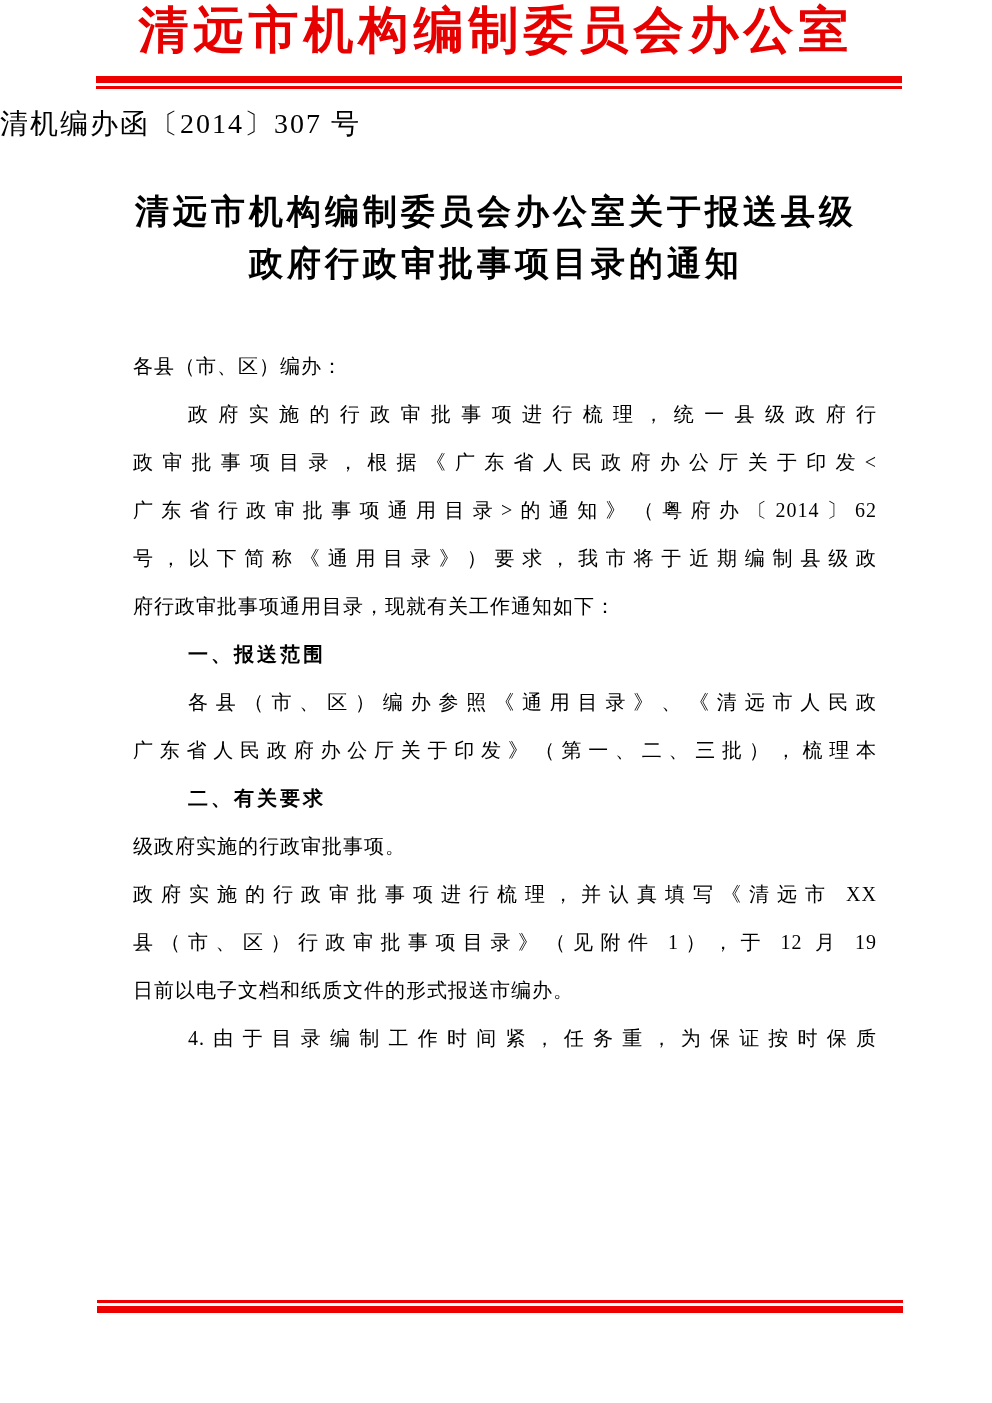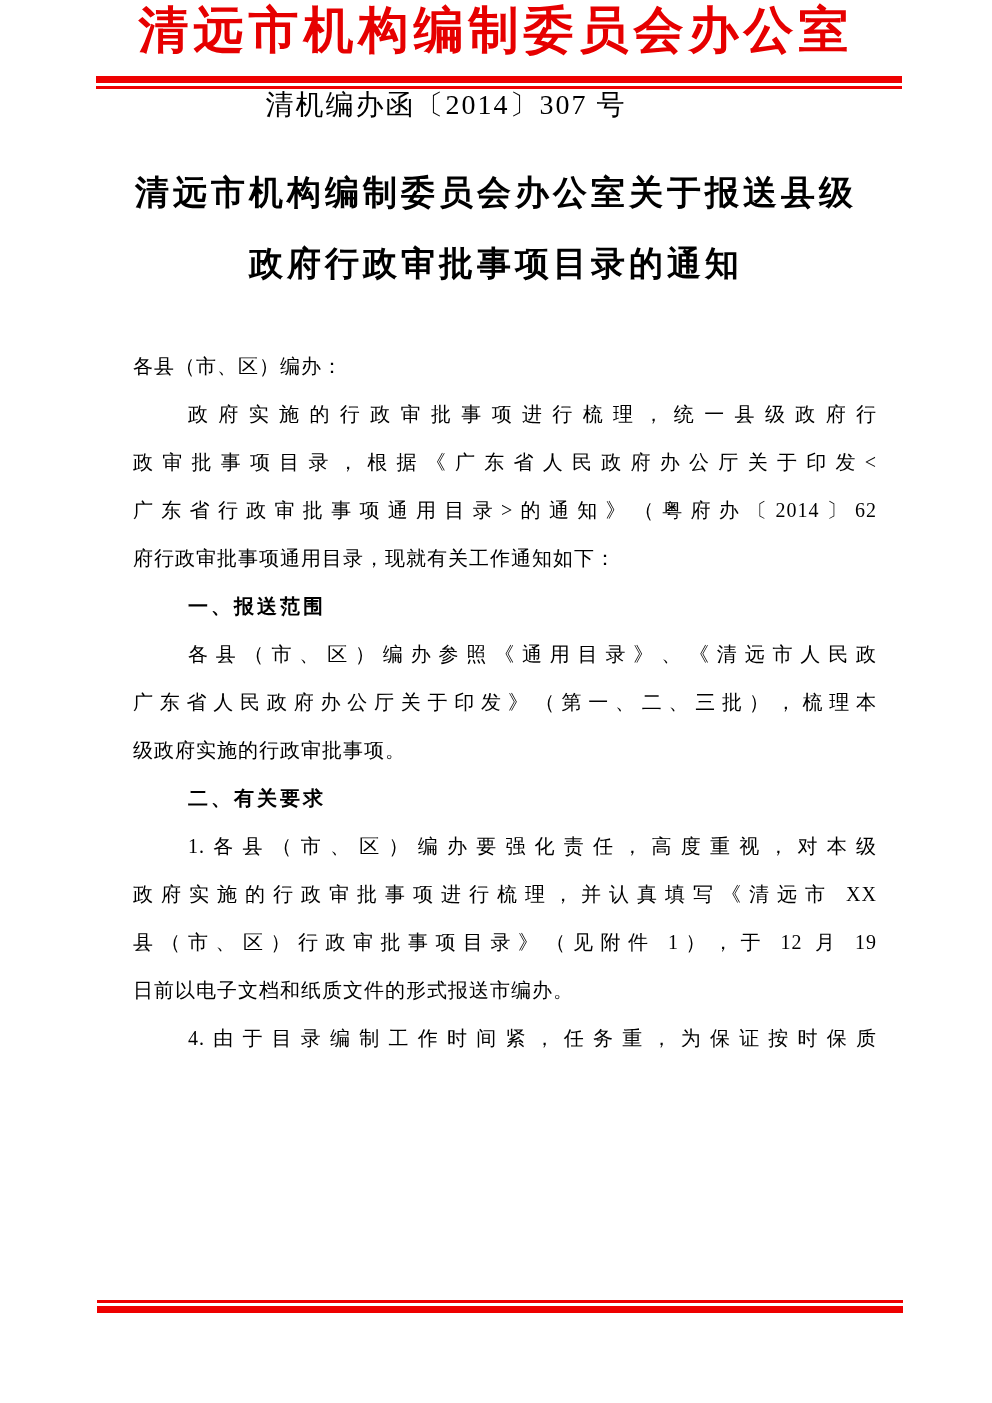--- a/index.html
+++ b/index.html
@@ -27,35 +27,36 @@
   }
   .rule {
     width: 806px;
     margin: 16px 0 0 96px;
   }
   .rule .bar { width: 100%; }
   .rule .thick { height: 7px; background: #ee0000; }
   .rule .thin  { height: 3px; background: #ee0000; }
   .rule .bar-gap { height: 3px; background: transparent; }
   .doc-number {
-    text-align: center;
+    margin-top: 19px;
+    text-align: left;
     padding-right: 100px;
     font-size: 28px;
     line-height: 32px;
     letter-spacing: 2px;
   }
   .doc-title {
     margin: 46px 0 0 0;
     text-align: center;
     font-size: 34px;
     line-height: 52px;
     font-weight: bold;
     letter-spacing: 4px;
   }
-  .doc-title .t-line { display: block; margin-top: 19px; }
+  .doc-title .t-line { display: block; }
   .doc-body {
     margin: 52px 0 0 133px;
     width: 744px;
     font-size: 20px;
     letter-spacing: 1px;
   }
   .b-line {
     height: 48px;
     line-height: 48px;
     overflow: hidden;
@@ -99,27 +100,27 @@
   <h1 class="doc-title">
     <span class="t-line">清远市机构编制委员会办公室关于报送县级</span>
     <span class="t-line">政府行政审批事项目录的通知</span>
   </h1>
 
   <div class="doc-body">
       <div class="b-line plain">各县（市、区）编办：</div>
       <div class="b-line indent-justify">政府实施的行政审批事项进行梳理，统一县级政府行</div>
       <div class="b-line justify">政审批事项目录，根据《广东省人民政府办公厅关于印发&lt;</div>
       <div class="b-line justify">广东省行政审批事项通用目录&gt;的通知》（粤府办〔2014〕62</div>
+      <div class="b-line justify">号，以下简称《通用目录》）要求，我市将于近期编制县级政</div>
       <div class="b-line plain">府行政审批事项通用目录，现就有关工作通知如下：</div>
       <div class="b-line heading">一、报送范围</div>
       <div class="b-line indent-justify">各县（市、区）编办参照《通用目录》、《清远市人民政</div>
       <div class="b-line justify">广东省人民政府办公厅关于印发》（第一、二、三批），梳理本</div>
+      <div class="b-line heading">二、有关要求</div>
       <div class="b-line plain">级政府实施的行政审批事项。</div>
-      <div class="b-line heading">二、有关要求</div>
-      <div class="b-line indent-justify">1.各县（市、区）编办要强化责任，高度重视，对本级</div>
       <div class="b-line justify">政府实施的行政审批事项进行梳理，并认真填写《清远市 XX</div>
       <div class="b-line justify">县（市、区）行政审批事项目录》（见附件 1），于 12 月 19</div>
       <div class="b-line plain">日前以电子文档和纸质文件的形式报送市编办。</div>
       <div class="b-line indent-justify">4.由于目录编制工作时间紧，任务重，为保证按时保质</div>
     </div>
 
   <div class="rule rule-bottom">
     <div class="bar thin"></div>
     <div class="bar-gap bar"></div>
     <div class="bar thick"></div>

